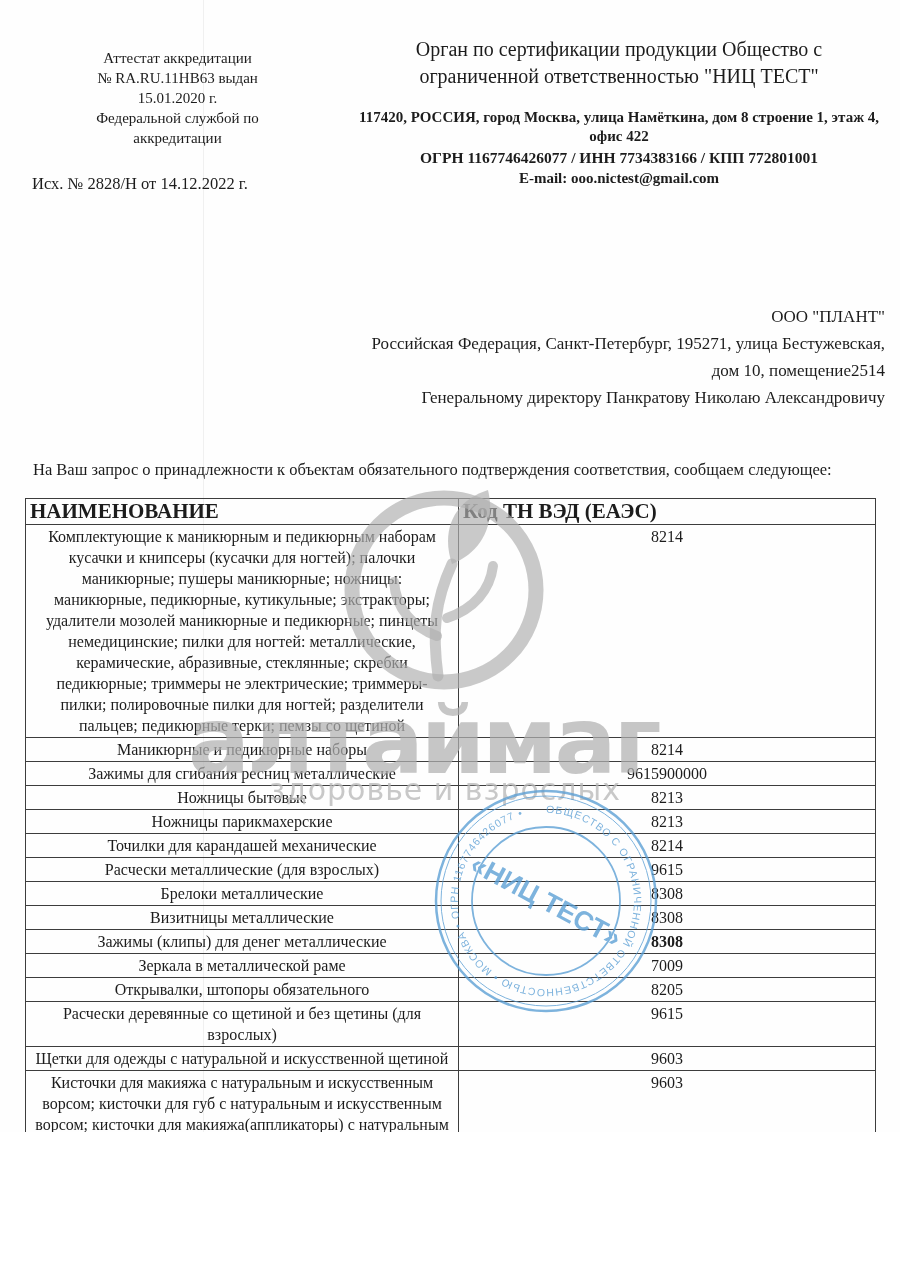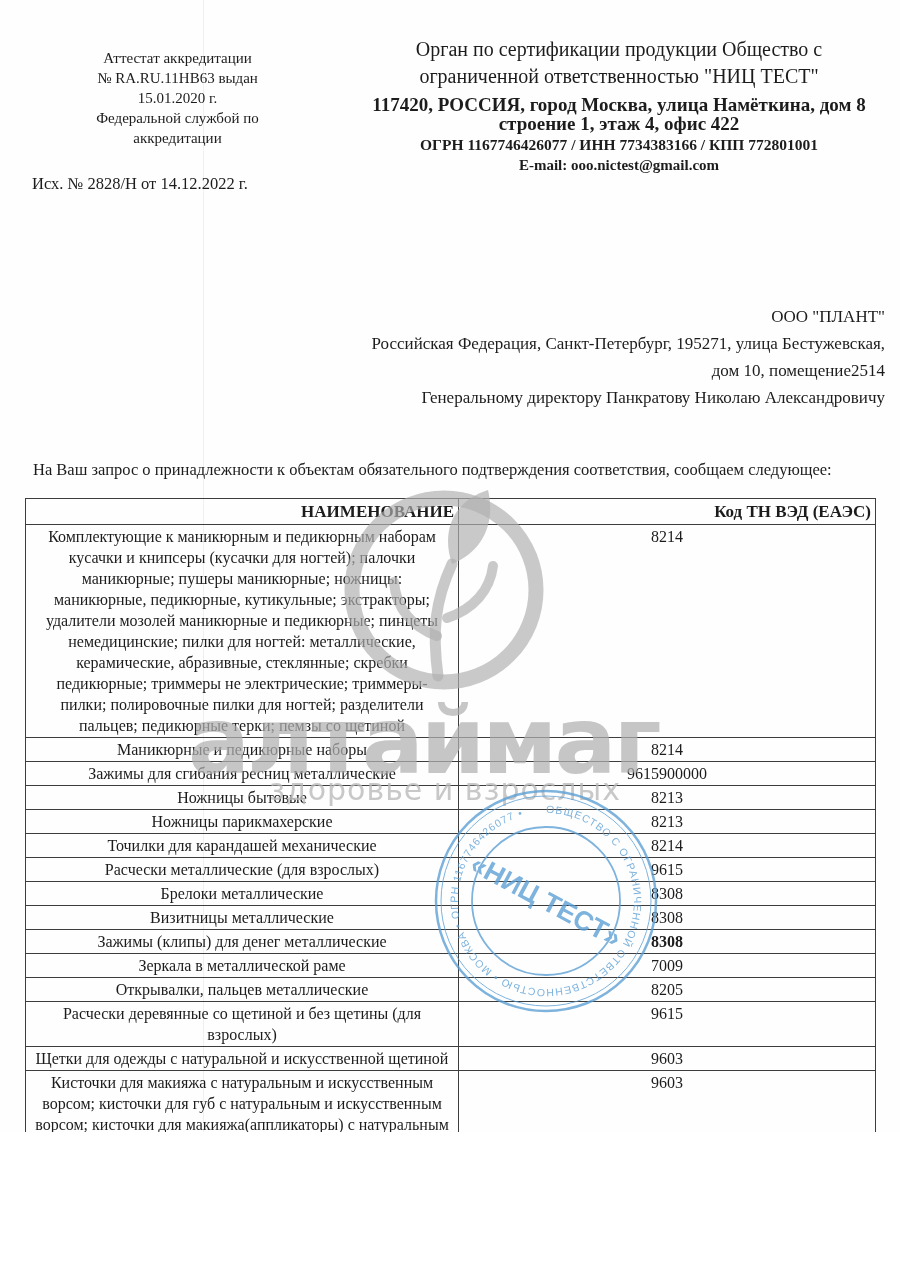--- a/index.html
+++ b/index.html
@@ -22,21 +22,21 @@
     font-size: 15px; line-height: 20px; text-align: center; white-space: pre-line;
   }
   .outgoing {
     position: absolute; left: 32px; top: 174px; font-size: 16.5px;
   }
   
   .org-block {
     position: absolute; left: 358px; top: 36px; width: 522px; text-align: center;
   }
   .org-title { font-size: 20px; font-weight: normal; line-height: 27px; }
-  .org-address { font-size: 19px; font-weight: bold; line-height: 19px; margin-top: 5px; }
+  .org-address { font-size: 15px; font-weight: bold; line-height: 19px; margin-top: 18px; }
   .org-reg { font-size: 15.5px; font-weight: bold; line-height: 19px; margin-top: 2px; }
   .org-email { font-size: 15px; font-weight: bold; line-height: 19px; margin-top: 2px; }
   
   .recipient {
     position: absolute; right: 15px; top: 303px; width: 660px;
     font-size: 17px; line-height: 27px; text-align: right; white-space: pre-line;
   }
   
   .letter-title {
     position: absolute; left: 0; top: 436px; width: 900px; text-align: center;
@@ -46,21 +46,21 @@
     position: absolute; left: 33px; top: 459px; width: 832px;
     font-size: 16.5px; line-height: 21px;
   }
   
   .tnved-table {
     position: absolute; left: 25px; top: 498px; width: 850px;
     border-collapse: collapse; table-layout: fixed;
   }
   .tnved-table th, .tnved-table td { border: 1px solid #3d3d3d; }
   .tnved-table th {
-    height: 25px; font-size: 17px; font-weight: bold; text-align: right; padding: 0 4px;
+    height: 25px; font-size: 21px; font-weight: bold; text-align: left; padding: 0 4px;
   }
   .tnved-table td {
     font-size: 16px; line-height: 21px; text-align: center; vertical-align: top;
     padding: 1px 8px;
   }
   .tnved-table td.bold { font-weight: bold; }
   
   .wm-layer { position: absolute; left: 0; top: 0; width: 900px; height: 1274px; pointer-events: none; }
   .wm-logo { position: absolute; left: 338px; top: 466px; }
   .wm-brand {
@@ -166,21 +166,21 @@
         </tr>
         <tr>
           <td>Зажимы (клипы) для денег металлические</td>
           <td class="bold">8308</td>
         </tr>
         <tr>
           <td>Зеркала в металлической раме</td>
           <td>7009</td>
         </tr>
         <tr>
-          <td>Открывалки, пальцев металлические</td>
+          <td>Открывалки, штопоры обязательного</td>
           <td>8205</td>
         </tr>
         <tr>
           <td>Расчески деревянные со щетиной и без щетины (для взрослых)</td>
           <td>9615</td>
         </tr>
         <tr>
           <td>Щетки для одежды с натуральной и искусственной щетиной</td>
           <td>9603</td>
         </tr>

